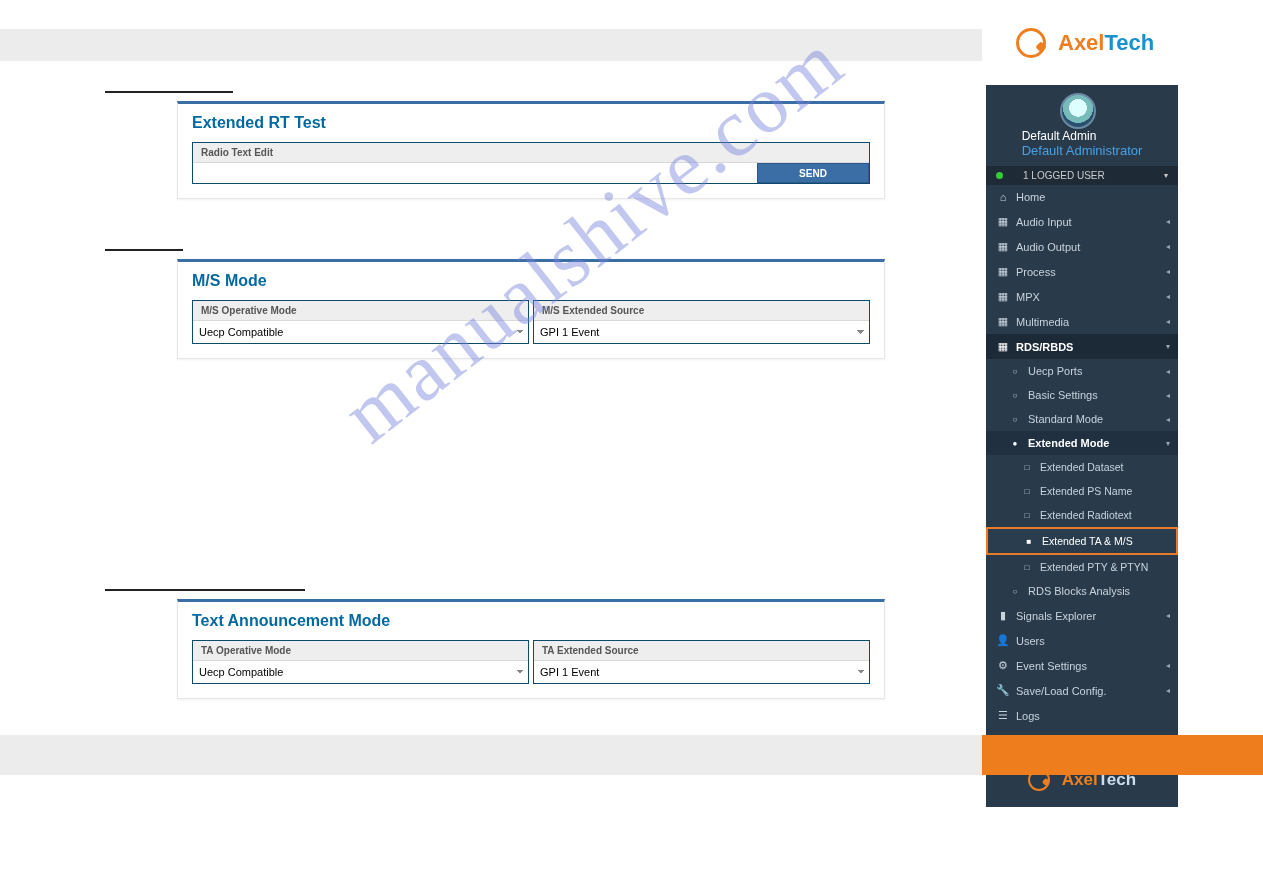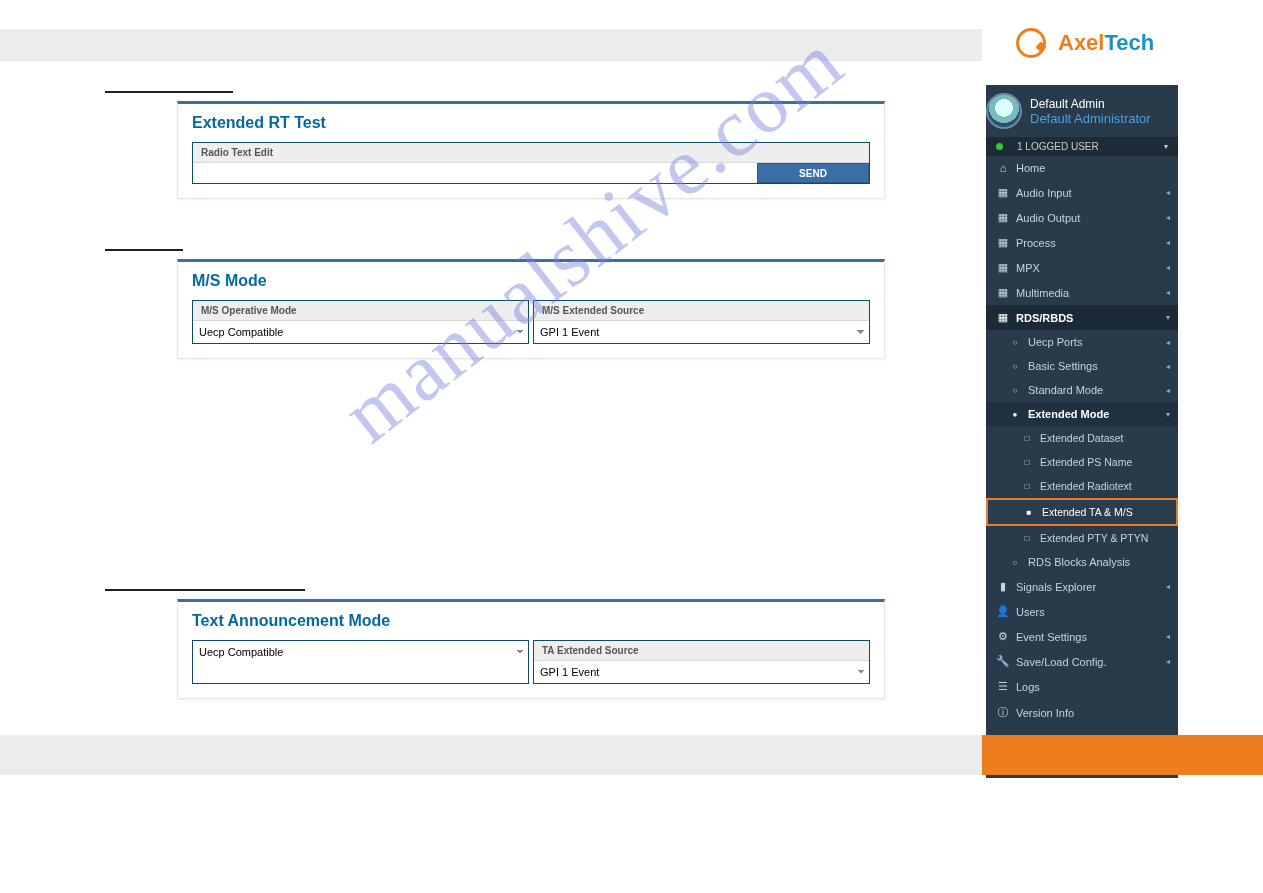--- a/index.html
+++ b/index.html
@@ -22,25 +22,25 @@
   .two-col .field-box { flex: 1; }
   .select-like { width: 100%; height: 22px; border: none; font-size: 11px; padding: 0 6px; background: #fff; appearance: none; background-image: linear-gradient(45deg, transparent 50%, #888 50%), linear-gradient(135deg, #888 50%, transparent 50%); background-position: right 8px top 9px, right 4px top 9px; background-size: 4px 4px, 4px 4px; background-repeat: no-repeat; }
   
   .section-underline { border-bottom: 2.5px solid #222; margin-bottom: 4px; }
   .u1 { width: 128px; }
   .u2 { width: 78px; }
   .u3 { width: 200px; }
   
   .watermark { position: absolute; top: 130px; left: 290px; font-size: 82px; color: rgba(120,130,220,0.45); transform: rotate(-38deg); transform-origin: center; pointer-events: none; font-family: Georgia, serif; letter-spacing: 2px; z-index: 5; }
   
-  .sidebar .user-block { display: flex; align-items: center; padding: 8px 0; }
+  .sidebar .user-block { display: flex; align-items: center; padding: 8px 12px; flex-direction: column; }
   .sidebar .avatar { width: 36px; height: 36px; border-radius: 50%; background: radial-gradient(circle at 50% 40%, #dff 0 35%, #7bb 36% 60%, #2a5070 61% 100%); border: 2px solid #6c8aa3; margin-right: 8px; flex-shrink:0; }
   .sidebar .user-name { color: #fff; font-size: 12px; }
   .sidebar .user-role { color: #4aa0e0; font-size: 13px; }
-  .sidebar .logged-bar { background: #1e2b37; padding: 4px 10px; font-size: 10px; color: #ccc; display:flex; align-items:center; gap:14px; }
+  .sidebar .logged-bar { background: #1e2b37; padding: 4px 10px; font-size: 10px; color: #ccc; display:flex; align-items:center; gap:20px; }
   .green-dot { width:7px; height:7px; border-radius:50%; background:#3c3; display:inline-block; }
   .nav-item { display: flex; align-items: center; padding: 6px 10px; font-size: 11px; color: #c7d3dd; cursor: pointer; position: relative; }
   .nav-item.active { background: #1c2936; color: #fff; }
   .nav-item.active-bright { background: #203040; color: #fff; }
   .nav-item .icn { width: 14px; margin-right: 6px; font-size: 11px; text-align:center; }
   .nav-item .caret { position: absolute; right: 8px; font-size: 8px; color: #96a7b5; }
   .nav-sub { padding-left: 22px; font-size: 11px; }
   .nav-sub2 { padding-left: 34px; font-size: 10.5px; }
   .nav-sub .icn, .nav-sub2 .icn { font-size: 8px; }
   .highlighted { border: 2px solid #e87a2a; background: #2a3d4f; color:#fff; }
@@ -109,20 +109,21 @@
   </div>
 
   <div class="spacer-para"></div>
 
   <div class="section-underline u3"></div>
   <div class="panel" style="margin-bottom:18px;">
     <div class="panel-title">Text Announcement Mode</div>
     <div class="panel-body">
       <div class="two-col">
         <div class="field-box">
+          <div class="field-label">TA Operative Mode</div>
           <select class="select-like"><option>Uecp Compatible</option></select>
         </div>
         <div class="field-box">
           <div class="field-label">TA Extended Source</div>
           <select class="select-like"><option>GPI 1 Event</option></select>
         </div>
       </div>
     </div>
   </div>
 </div>

